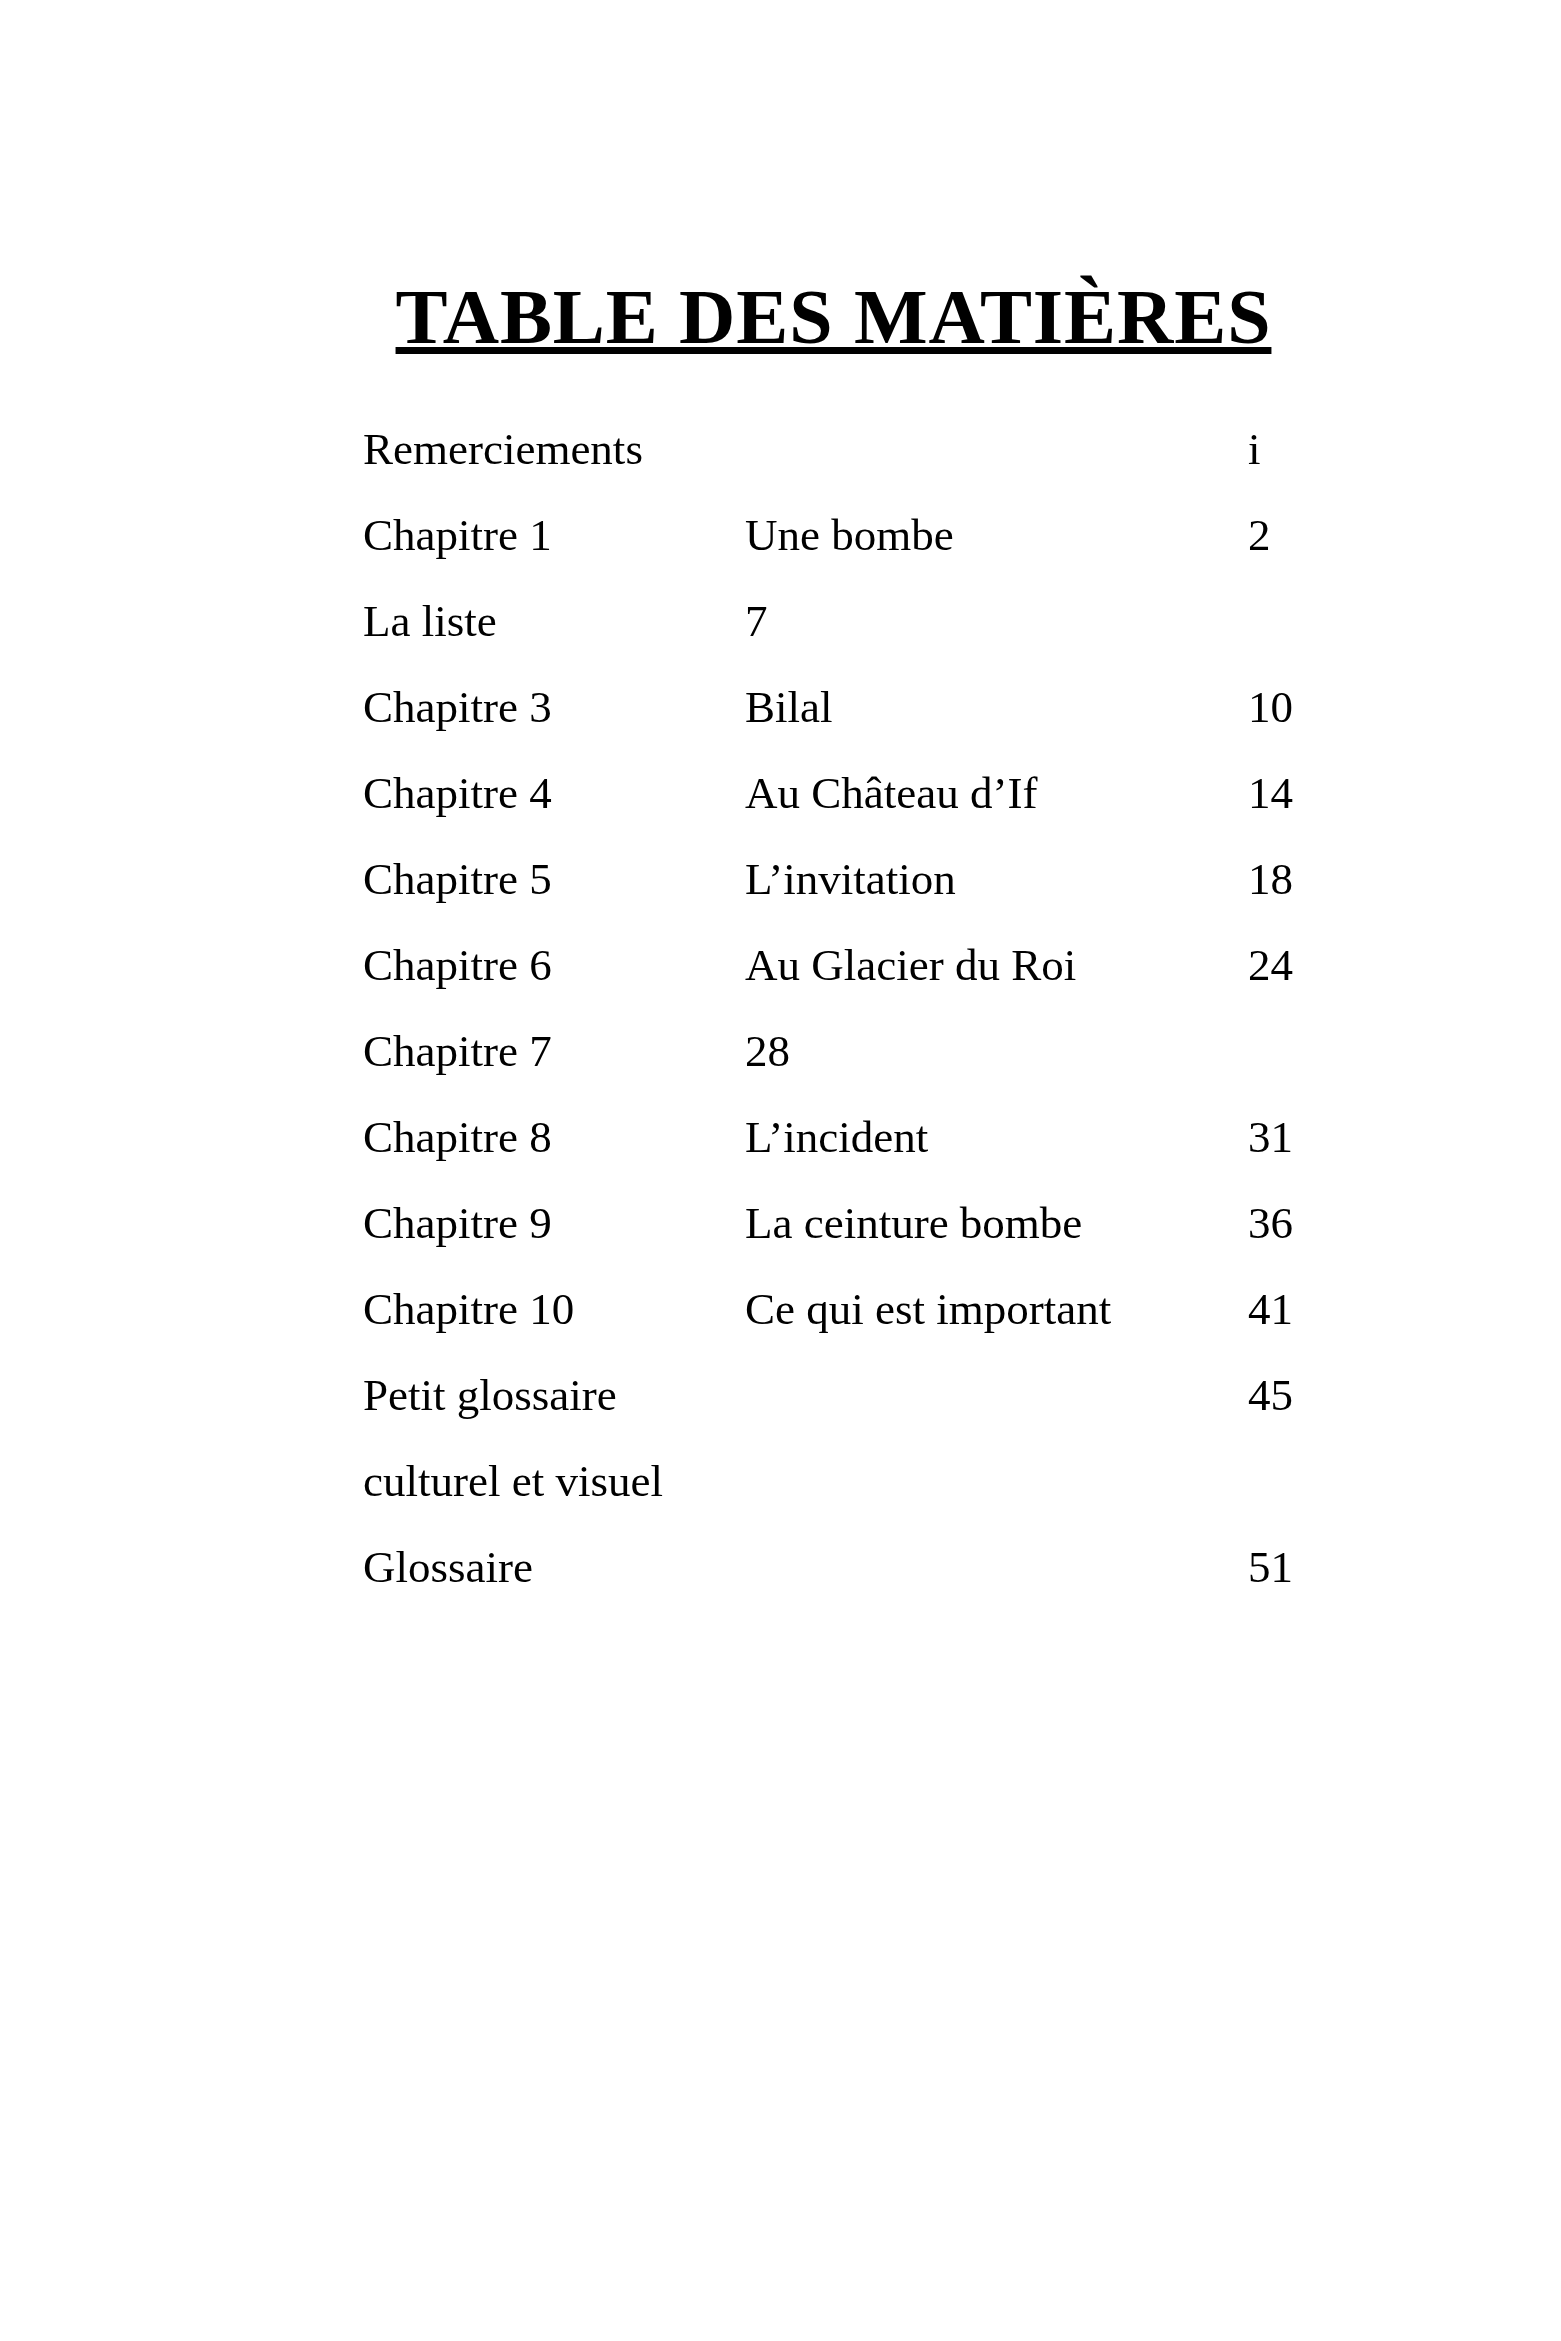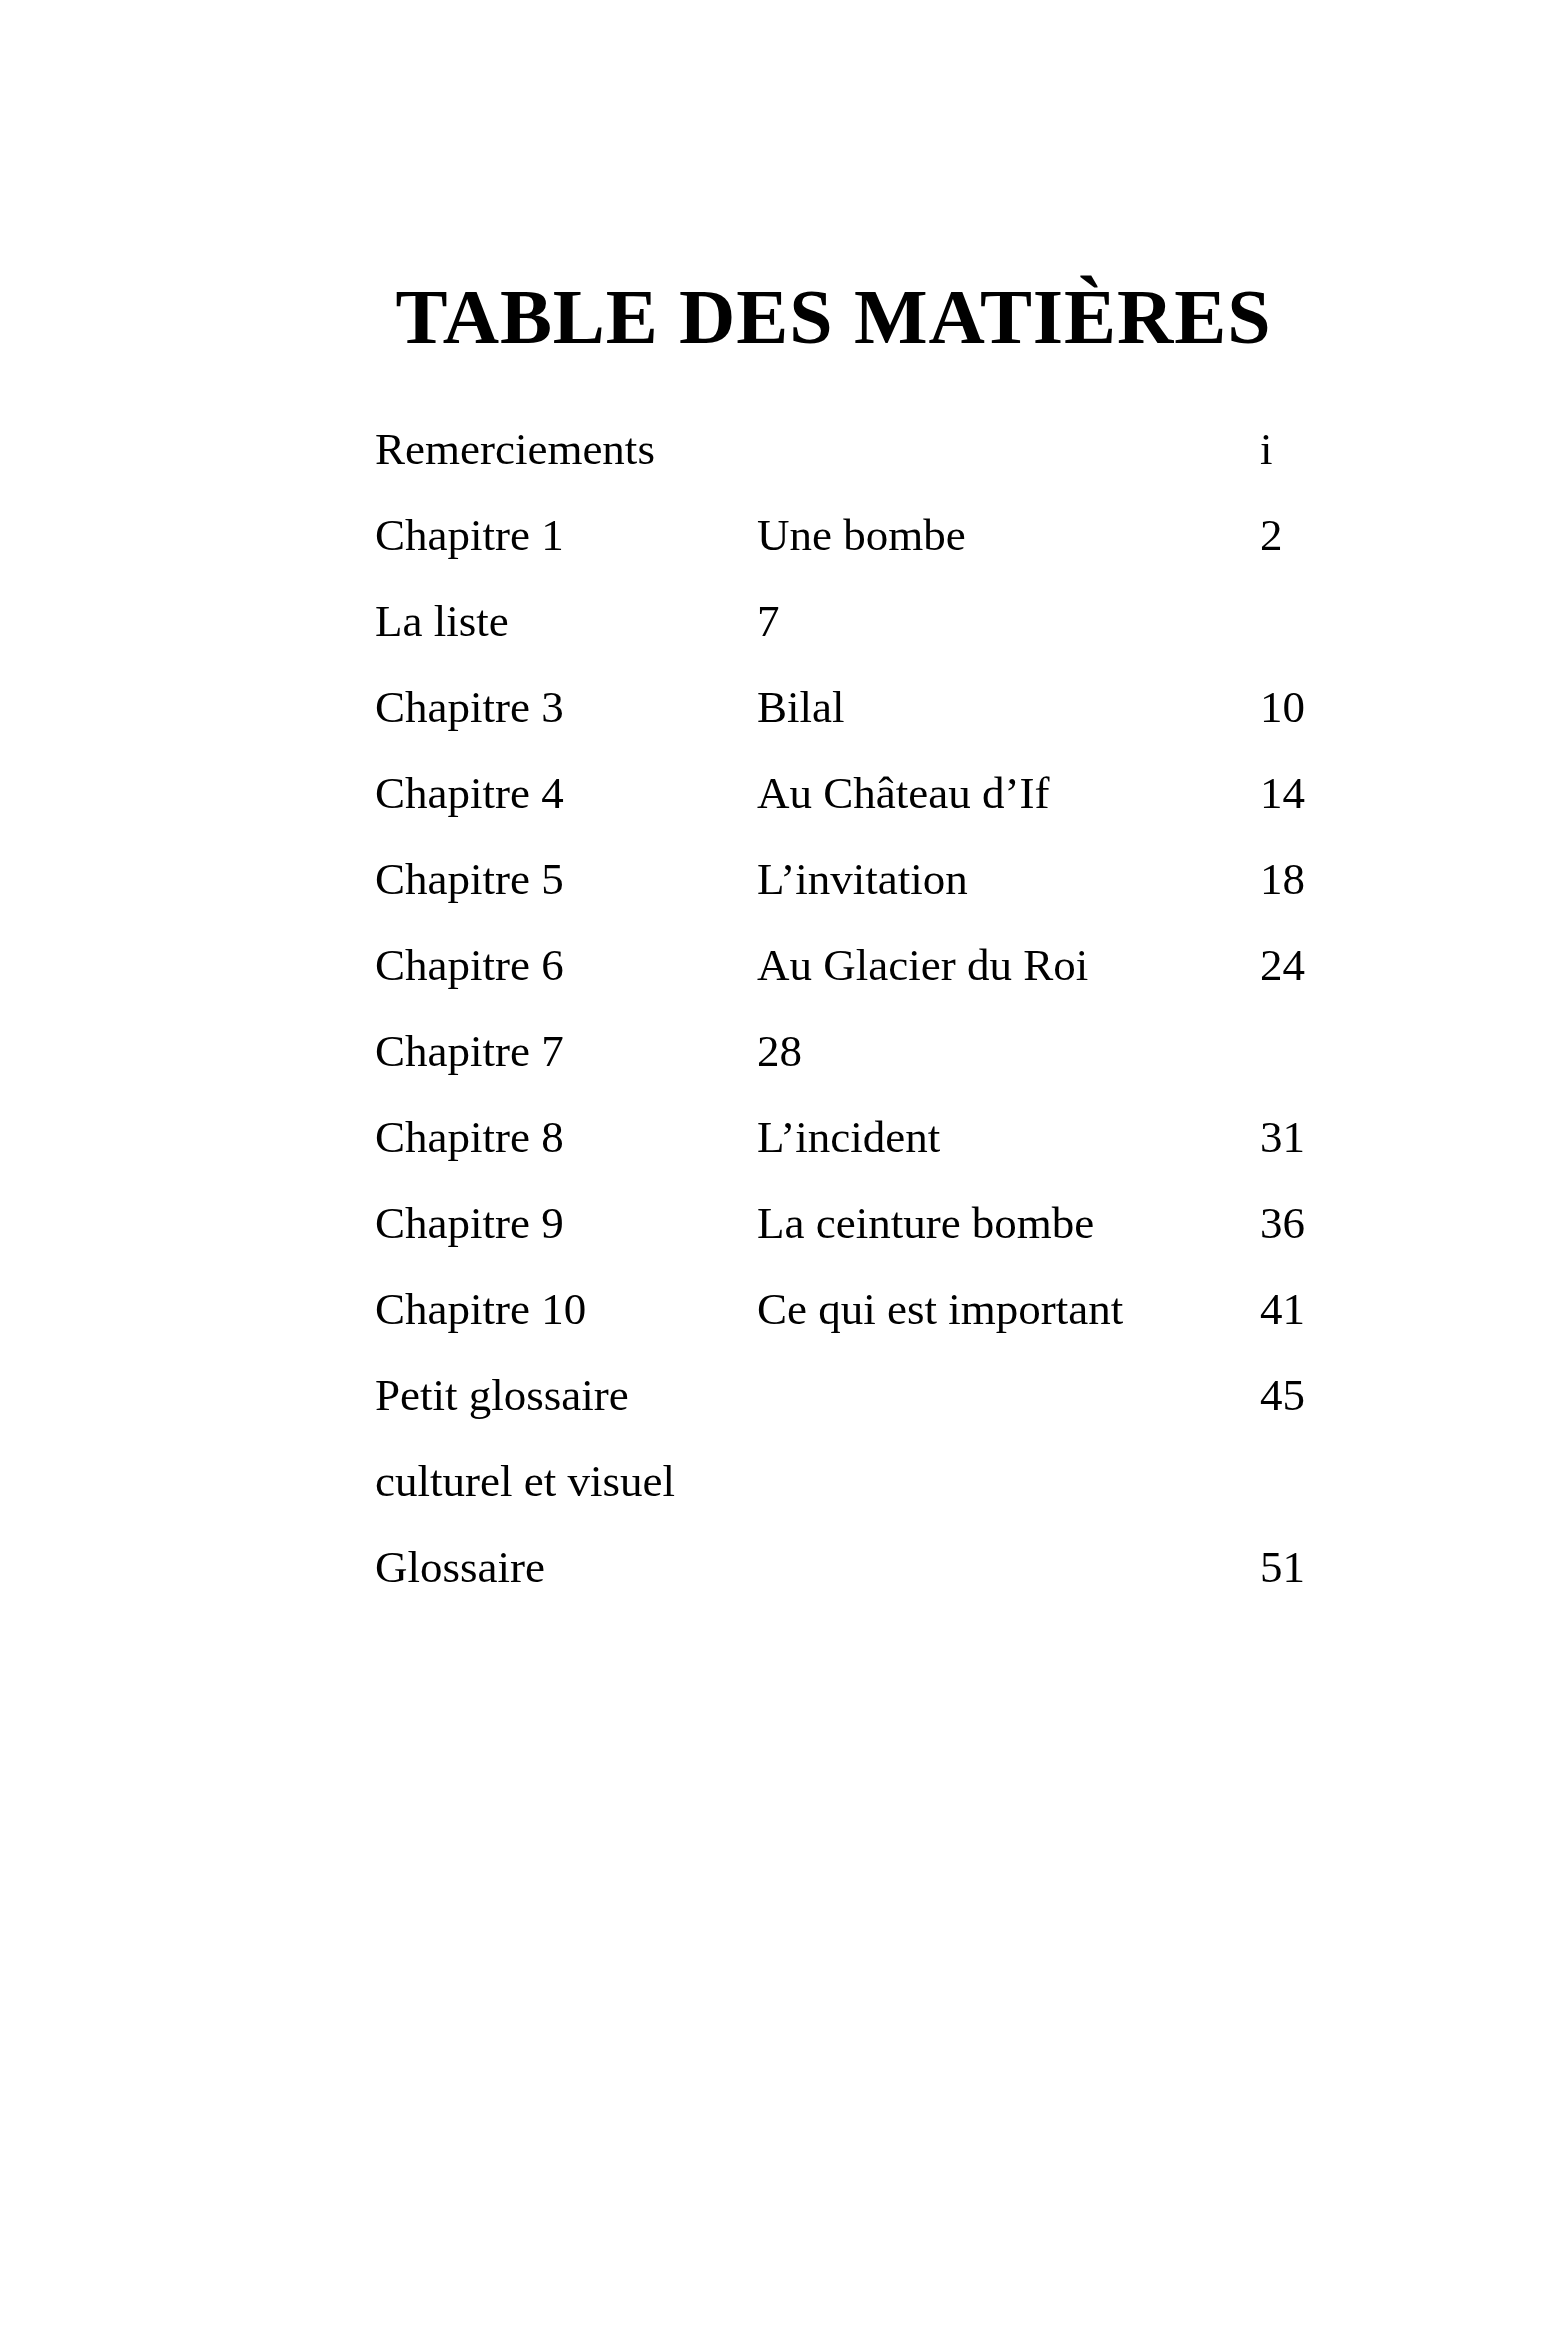--- a/index.html
+++ b/index.html
@@ -21,33 +21,33 @@
     left: 363px;
     top: 278px;
     width: 941px;
     margin: 0;
     text-align: center;
     font-size: 78px;
     font-weight: bold;
     letter-spacing: 0.9px;
     line-height: 1;
     white-space: nowrap;
+    text-decoration: underline;
   }
   .toc {
     position: absolute;
     left: 363px;
     top: 406px;
     width: 998px;
   }
   .toc-row {
     display: grid;
     grid-template-columns: 382px 503px 1fr;
     height: 86px;
     align-items: center;
-    margin-left: 12px;
   }
   .toc-cell {
     font-size: 45px;
     line-height: 1;
     white-space: nowrap;
   }
 </style>
 </head>
 <body>
 

